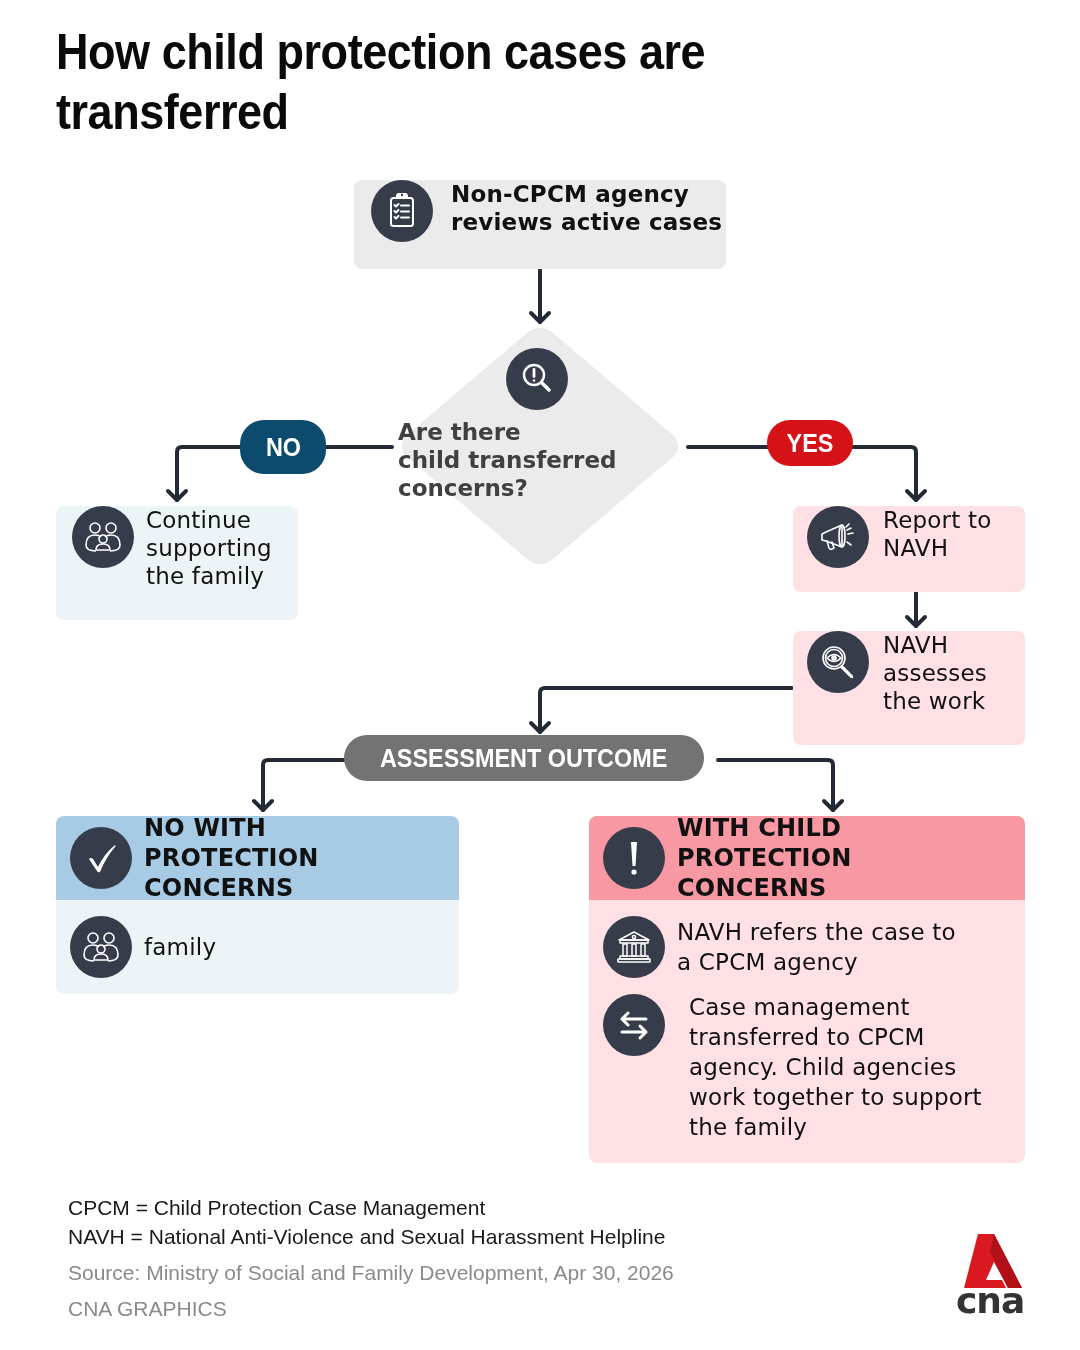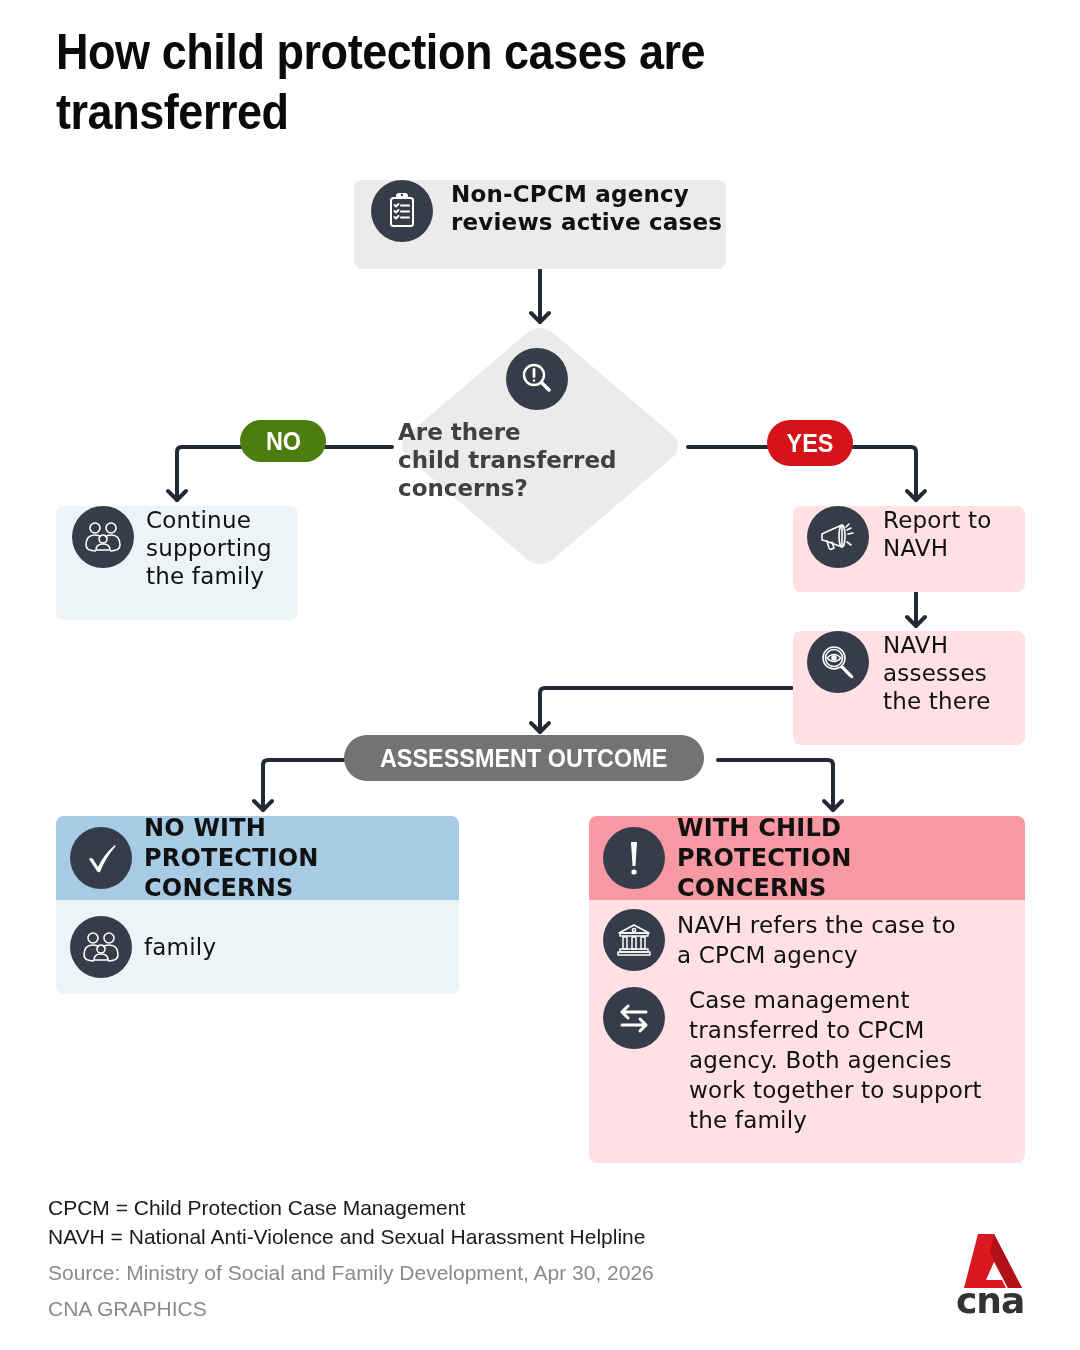--- a/index.html
+++ b/index.html
@@ -37,31 +37,31 @@
   .diamond-text {
     position: absolute; left: 0; top: 90px; width: 284px; 
     font-family: "DejaVu Sans", sans-serif; font-weight: 700; font-size: 23px; line-height: 28px; color: #404040;
   }
 
   .pill {
     position: absolute; border-radius: 24px; color: #fff; font-weight: 700;
     font-family: "Liberation Sans", sans-serif; font-size: 26px;
     display: flex; align-items: center; justify-content: center;
   }
-  .pill-no { left: 240px; top: 420px; width: 86px; height: 42px; background: #4d7c0f; }
+  .pill-no { left: 240px; top: 420px; width: 86px; height: 54px; background: #0c4a6e; }
   .pill-yes { left: 767px; top: 420px; width: 86px; height: 46px; background: #d41218; }
   .pill-outcome { left: 344px; top: 735px; width: 360px; height: 46px; background: #737373; font-size: 26px; }
   .pill span { display: inline-block; transform: scaleX(0.9); }
 
   .outcome-card { position: absolute; border-radius: 8px; overflow: hidden; }
   .card-head { display: flex; align-items: center; padding: 0 14px; }
   .card-head .txt { font-family: "DejaVu Sans", sans-serif; font-weight: 700; font-size: 24px; line-height: 30px; }
   .card-row { display: flex; align-items: flex-start; padding: 0 14px; }
 
-  .footer { position: absolute; left: 48px; font-family: "Liberation Sans", sans-serif; font-size: 21px; }
+  .footer { position: absolute; left: 68px; font-family: "Liberation Sans", sans-serif; font-size: 21px; }
   .footer.def { color: #1a1a1a; }
   .footer.src { color: #8a8a8a; }
 
   .logo { position: absolute; left: 950px; top: 1232px; width: 80px; height: 90px; }
 </style>
 </head>
 <body>
 
 <div class="title">How child protection cases are transferred</div>
 
@@ -177,21 +177,21 @@
       <circle cx="18" cy="18" r="11"></circle>
         <circle cx="18" cy="18" r="8.5"></circle>
       <path d="M11 18 Q18 11 25 18 Q18 25 11 18 Z"></path>
       <circle cx="18" cy="18" r="2" fill="#fff"></circle>
       <path d="M26 26 L36 36 Q37 38 35 37 L25 27" stroke-width="1.8"></path>
     </svg>
   </div>
   <div class="txt" style="margin-left:14px;">
     <div>NAVH</div>
     <div>assesses</div>
-    <div>the there</div>
+    <div>the work</div>
   </div>
 </div>
 
 <div class="pill pill-outcome">
     <span>ASSESSMENT OUTCOME</span>
   </div>
 
 <div class="outcome-card" style="left:56px; top:816px; width:403px; height:178px; background:#edf4f8;">
   <div class="card-head" style="background:#a7cbe5; height:84px;">
     <div class="icon-circle">
@@ -228,21 +228,21 @@
       <svg viewBox="0 0 44 44">
           <path d="M19 6 L25 6 L23.5 30 L20.5 30 Z" fill="#fff"></path>
           <circle cx="22" cy="36" r="2.6" fill="#fff"></circle>
         </svg>
     </div>
     <div class="txt bold" style="margin-left:12px;">
       <div>WITH CHILD PROTECTION</div>
       <div>CONCERNS</div>
     </div>
   </div>
-  <div class="card-row" style="padding-top:9px; align-items:center;">
+  <div class="card-row" style="padding-top:16px; align-items:center;">
     <div class="icon-circle">
       <svg viewBox="0 0 44 44" fill="none" stroke="#fff" stroke-width="1.5" stroke-linejoin="round">
         <path d="M7 15 L22 7 L37 15 Z"></path>
           <circle cx="22" cy="12" r="1.6"></circle>
         <rect x="8" y="15" width="28" height="3"></rect>
         <rect x="11" y="19" width="4" height="12"></rect>
           <rect x="20" y="19" width="4" height="12"></rect>
           <rect x="29" y="19" width="4" height="12"></rect>
         <rect x="8" y="31" width="28" height="3"></rect>
           <rect x="6" y="34" width="32" height="3"></rect>
@@ -256,21 +256,21 @@
   <div class="card-row" style="padding-top:14px;gap:12px;">
     <div class="icon-circle" style="margin-top:2px;">
       <svg viewBox="0 0 44 44" fill="none" stroke="#fff" stroke-width="3" stroke-linecap="round" stroke-linejoin="round">
         <path d="M34 16 H10 M16 10 L10 16 L16 22"></path>
         <path d="M10 29 H34 M28 23 L34 29 L28 35"></path>
       </svg>
     </div>
     <div class="txt" style="margin-left:12px; line-height:30px;">
       <div>Case management</div>
       <div>transferred to CPCM</div>
-      <div>agency. Both agencies</div>
+      <div>agency. Child agencies</div>
       <div>work together to support</div>
       <div>the family</div>
     </div>
   </div>
 </div>
 
 <div class="footer def" style="top:1196px;">CPCM = Child Protection Case Management</div>
 <div class="footer def" style="top:1225px;">NAVH = National Anti-Violence and Sexual Harassment Helpline</div>
 <div class="footer src" style="top:1261px;">Source: Ministry of Social and Family Development, Apr 30, 2026</div>
 <div class="footer src" style="top:1297px;">CNA GRAPHICS</div>

